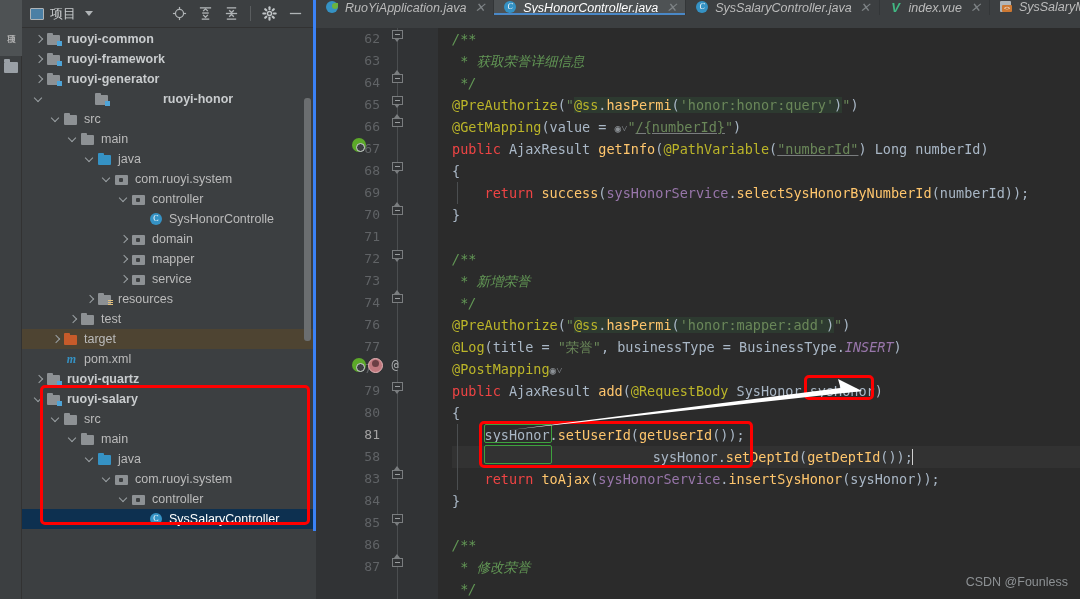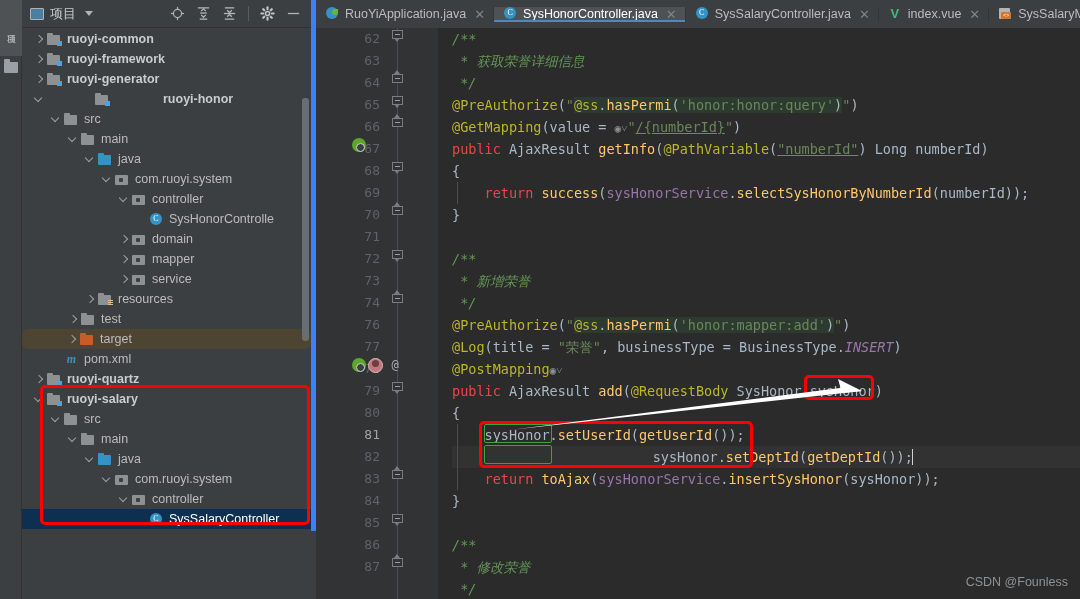--- a/index.html
+++ b/index.html
@@ -44,21 +44,21 @@
     content: ""; position: absolute; top: -3px; left: 0;
     width: 6px; height: 3px; background: #9aa0a6; border-radius: 1px 1px 0 0;
   }
 
   
   .project-panel {
     width: 294px; flex: 0 0 294px;
     height: 531px;
     background: #3c3f41;
     display: flex; flex-direction: column;
-    border-right: 5px solid #3b82f6;
+    border-right: 3px solid #3b82f6;
     position: relative;
   }
   .pp-header {
     height: 28px; flex: 0 0 28px;
     display: flex; align-items: center;
     padding: 0 4px 0 8px;
     background: #3c3f41;
     border-bottom: 1px solid #323232;
   }
   .pp-title-icon {
@@ -163,23 +163,24 @@
 
   
   .editor-area {
     flex: 1 1 auto; height: 599px;
     display: flex; flex-direction: column;
     background: #2b2b2b;
     position: relative; overflow: hidden;
   }
   .tabbar {
     height: 28px; flex: 0 0 28px;
-    display: flex; align-items: center;
+    display: flex; align-items: flex-start;
     background: #3c3f41;
     overflow: hidden;
+    font-style: italic;
   }
   .tab {
     display: flex; align-items: center; gap: 6px;
     padding: 0 8px 0 9px;
     font-size: 12.5px; color: #bbbbbb;
     white-space: nowrap;
     position: relative;
     border-right: 1px solid #333638;
   }
   .tab.active { background: #4e5254; color: #ffffff; }
@@ -456,21 +457,21 @@
           <span class="ic ic-resources">
             <span class="badge"></span>
           </span>
           <span>resources</span>
         </div>
         <div class="tnode" style="padding-left: 46px;">
           <span class="arrow right"></span>
           <span class="ic ic-folder"></span>
           <span>test</span>
         </div>
-        <div class="tnode hl-target" style="padding-left: 45px; border-radius: 6px;">
+        <div class="tnode hl-target" style="padding-left: 29px;">
           <span class="arrow right"></span>
           <span class="ic ic-target"></span>
           <span>target</span>
         </div>
         <div class="tnode" style="padding-left: 29px;">
           <span class="arrow "></span>
           <span class="ic ic-maven">
             <span class="glyph">m</span>
           </span>
           <span>pom.xml</span>
@@ -683,21 +684,21 @@
               <span class="tip"></span>
             </div>
           </div>
           <div class="lnrow">
             <span class="lnum">80</span>
           </div>
           <div class="lnrow cur">
             <span class="lnum">81</span>
           </div>
           <div class="lnrow">
-            <span class="lnum">82</span>
+            <span class="lnum">58</span>
           </div>
           <div class="lnrow">
             <span class="lnum">83</span>
             <div class="fold-mark close">
               <span class="sq"></span>
               <span class="tip"></span>
             </div>
           </div>
           <div class="lnrow">
             <span class="lnum">84</span>

